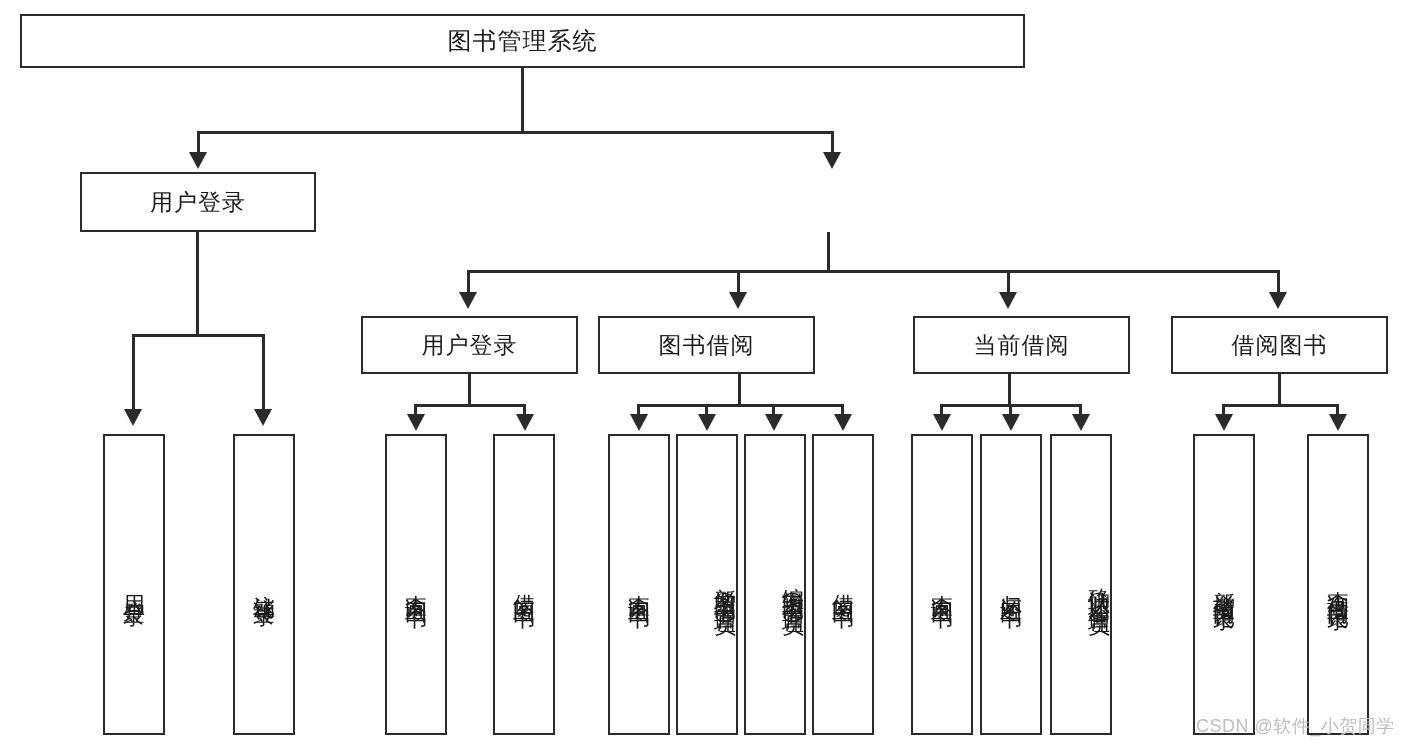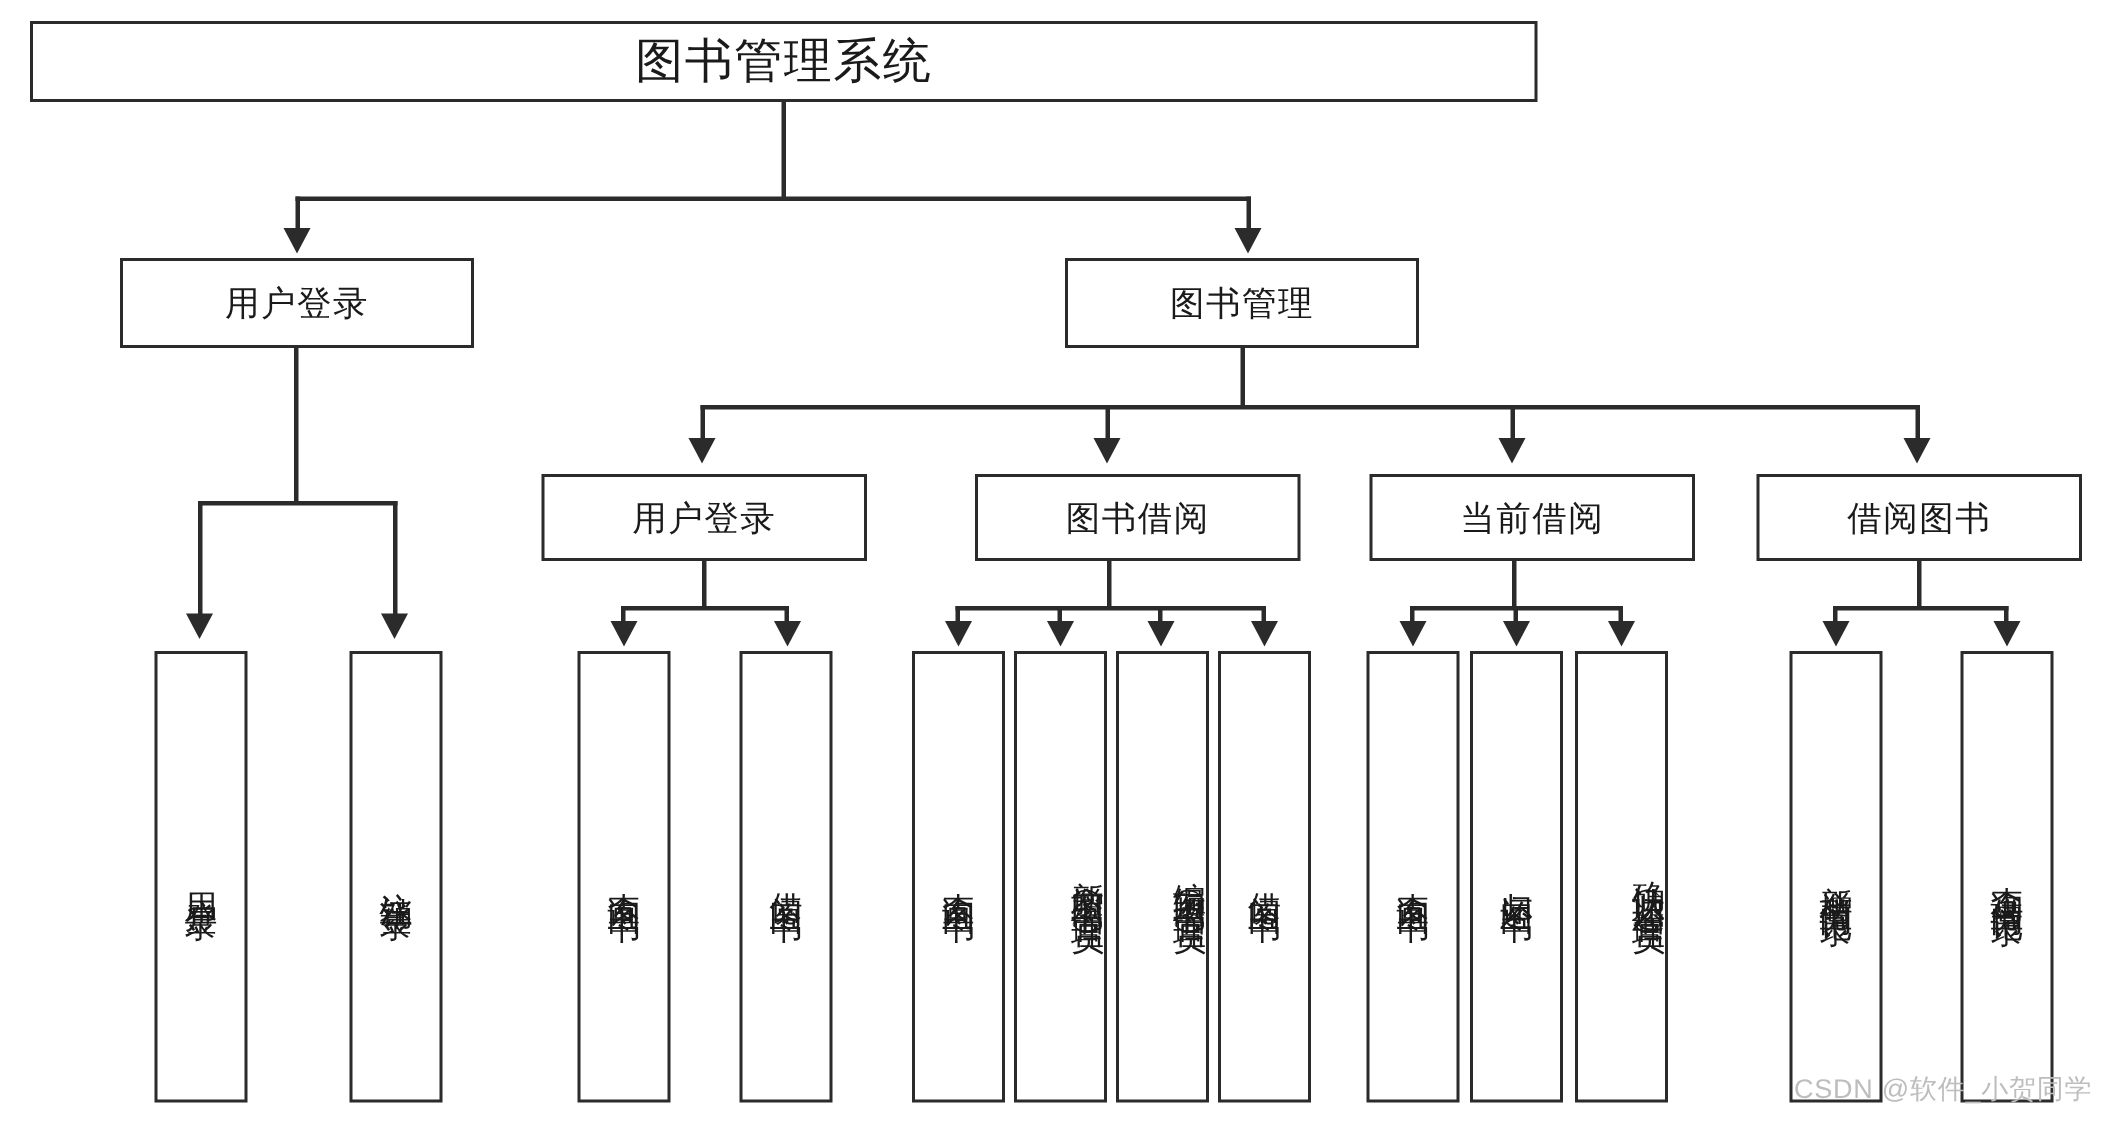--- a/index.html
+++ b/index.html
@@ -25,21 +25,21 @@
     display: flex;
     align-items: center;
     justify-content: center;
     color: #1a1a1a;
   }
   .node-h {
     font-size: 23px;
     letter-spacing: 1px;
   }
   .node-root {
-    font-size: 32px;
+    font-size: 24px;
     letter-spacing: 1px;
   }
   .node-v {
     font-size: 22px;
     writing-mode: vertical-rl;
     text-orientation: upright;
     letter-spacing: 4px;
     align-items: flex-start;
     padding-top: 6px;
     line-height: 1;
@@ -78,42 +78,41 @@
   <div class="node node-root" style="left:20px; top:14px; width:1005px; height:54px;">图书管理系统</div>
 
   <div class="conn vline" style="left:521px; top:68px; width:3px; height:65px;"></div>
   <div class="conn hline" style="left:197px; top:131px; width:637px; height:3px;"></div>
   <div class="conn vline" style="left:197px; top:131px; width:3px; height:24px;"></div>
   <div class="arrow" style="left:189px; top:152px;"></div>
   <div class="conn vline" style="left:831px; top:131px; width:3px; height:24px;"></div>
   <div class="arrow" style="left:823px; top:152px;"></div>
 
   <div class="node node-h" style="left:80px; top:172px; width:236px; height:60px;">用户登录</div>
-  <div class="node node-h" style="left:710px; top:172px; width:236px; height:60px;">图书管理</div>
 
   <div class="conn vline" style="left:196px; top:232px; width:3px; height:104px;"></div>
   <div class="conn hline" style="left:132px; top:334px; width:133px; height:3px;"></div>
   <div class="conn vline" style="left:132px; top:334px; width:3px; height:78px;"></div>
   <div class="arrow" style="left:124px; top:409px;"></div>
   <div class="conn vline" style="left:262px; top:334px; width:3px; height:78px;"></div>
   <div class="arrow" style="left:254px; top:409px;"></div>
 
   <div class="conn vline" style="left:827px; top:232px; width:3px; height:40px;"></div>
   <div class="conn hline" style="left:467px; top:270px; width:813px; height:3px;"></div>
   <div class="conn vline" style="left:467px; top:270px; width:3px; height:24px;"></div>
   <div class="arrow" style="left:459px; top:292px;"></div>
   <div class="conn vline" style="left:737px; top:270px; width:3px; height:24px;"></div>
   <div class="arrow" style="left:729px; top:292px;"></div>
   <div class="conn vline" style="left:1007px; top:270px; width:3px; height:24px;"></div>
   <div class="arrow" style="left:999px; top:292px;"></div>
   <div class="conn vline" style="left:1277px; top:270px; width:3px; height:24px;"></div>
   <div class="arrow" style="left:1269px; top:292px;"></div>
 
   <div class="node node-h" style="left:361px; top:316px; width:217px; height:58px;">用户登录</div>
-  <div class="node node-h" style="left:650px; top:316px; width:217px; height:58px;">图书借阅</div>
+  <div class="node node-h" style="left:598px; top:316px; width:217px; height:58px;">图书借阅</div>
   <div class="node node-h" style="left:901px; top:316px; width:217px; height:58px;margin-left:12px;">当前借阅</div>
   <div class="node node-h" style="left:1171px; top:316px; width:217px; height:58px;">借阅图书</div>
 
   <div class="conn vline" style="left:468px; top:374px; width:3px; height:32px;"></div>
   <div class="conn hline" style="left:414px; top:404px; width:112px; height:3px;"></div>
   <div class="conn vline" style="left:414px; top:404px; width:3px; height:14px;"></div>
   <div class="arrow" style="left:407px; top:414px;"></div>
   <div class="conn vline" style="left:523px; top:404px; width:3px; height:14px;"></div>
   <div class="arrow" style="left:516px; top:414px;"></div>
 

